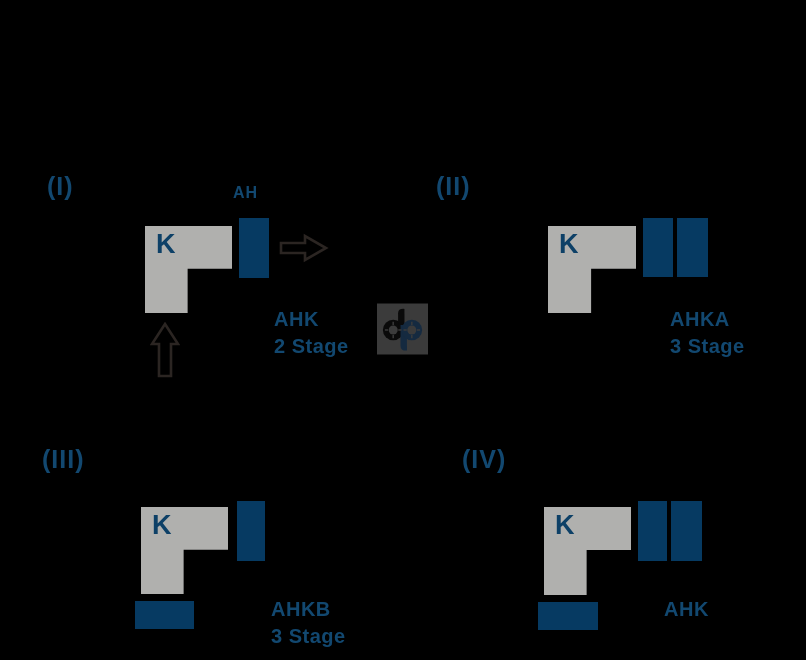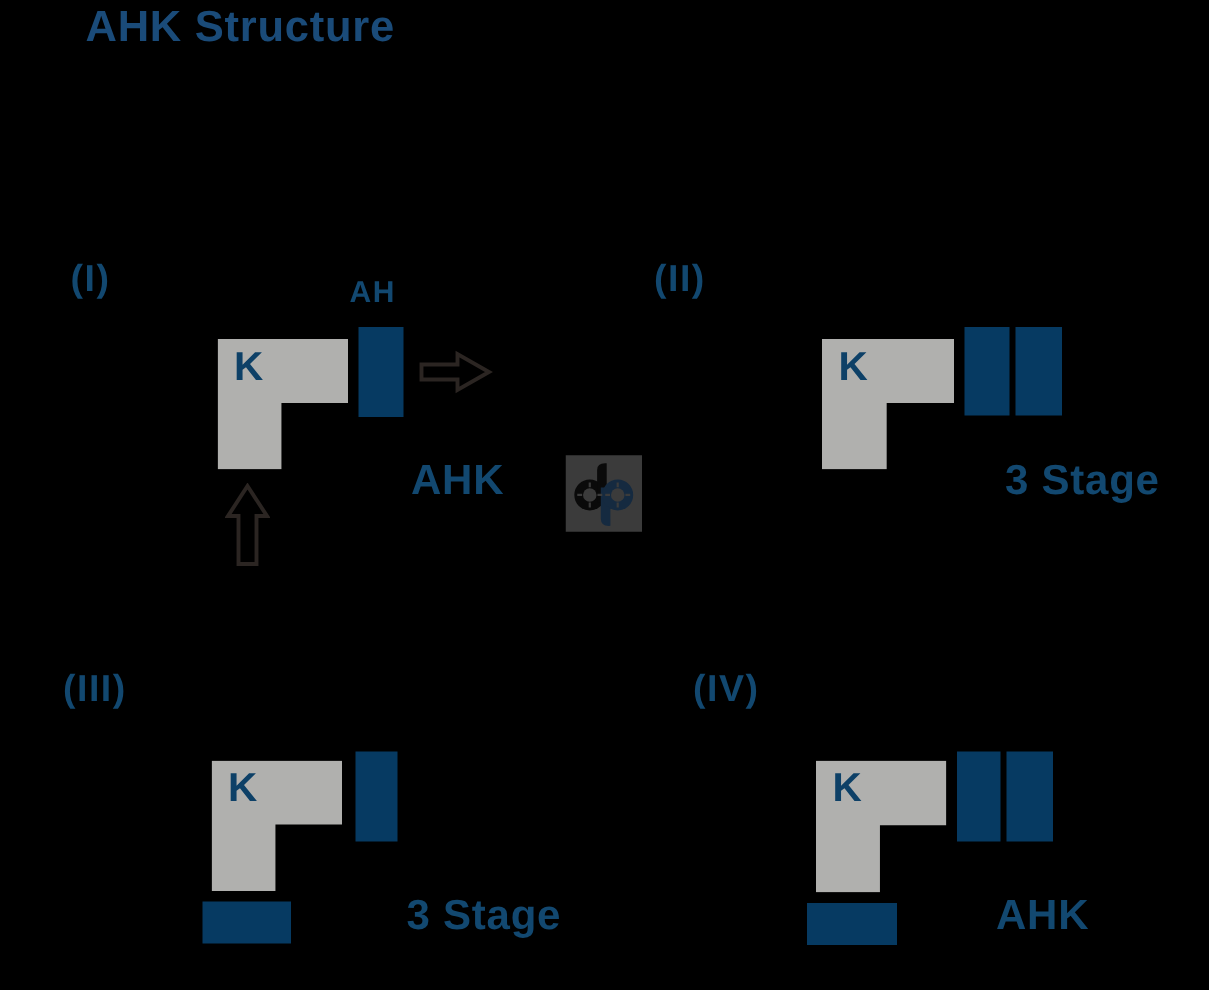--- a/index.html
+++ b/index.html
@@ -17,59 +17,59 @@
   }
   .kblock{
     position:absolute;background:var(--gray);
     clip-path:polygon(0 0,100% 0,100% 49%,49% 49%,49% 100%,0 100%);
   }
   .klabel{
     position:absolute;font-size:27px;font-weight:bold;color:var(--k_navy);
   }
   .bar{position:absolute;background:var(--bar_navy);}
   .ah-label{
-    position:absolute;font-size:20px;font-weight:bold;color:var(--text_navy);
+    position:absolute;font-size:16px;font-weight:bold;color:var(--text_navy);
     letter-spacing:1px;
     text-align:center;
   }
   .plabel{
-    position:absolute;font-size:28px;font-weight:bold;color:var(--text_navy);
+    position:absolute;font-size:20px;font-weight:bold;color:var(--text_navy);
     line-height:27px;letter-spacing:0.5px;white-space:nowrap;
   }
   .arrow-svg{position:absolute;display:block;}
   .arrow-outline{fill:none;stroke:var(--arrow_outline);stroke-width:2.6;stroke-linejoin:miter;}
   .logo{position:absolute;left:377px;top:303px;width:51px;height:52px;}
   .logo svg{display:block;width:100%;height:100%;}
   .logo-bg{fill:var(--logo_bg);}
   .logo-d{fill:var(--logo_d);}
   .logo-p{fill:var(--logo_p);}
   .logo-hole{fill:var(--logo_bg);}
   .logo-tick{stroke:var(--logo_bg);stroke-width:1.5;}
 </style>
 </head>
 <body>
 
 <div class="canvas">
 
-  <h1 class="title">AHK Structure</h1>
 
   <div>
     <span class="numeral" style="left:47px;top:172px">(I)</span>
     <div class="kblock" style="left:145px;top:226px;width:87px;height:87px"></div>
     <span class="klabel" style="left:156px;top:229px">K</span>
     <span class="ah-label" style="left:233px;top:184px">AH</span>
     <div class="bar" style="left:239px;top:218px;width:30px;height:60px"></div>
     <svg class="arrow-svg" style="left:279px;top:233px" width="50" height="30" viewBox="0 0 50 30">
       <polygon class="arrow-outline" points="2,10 26,10 26,3 47,15 26,27 26,20 2,20"></polygon>
     </svg>
     <svg class="arrow-svg" style="left:150px;top:322px" width="30" height="56" viewBox="0 0 30 56">
       <polygon class="arrow-outline" points="15,2 28,22 21,22 21,54 9,54 9,22 2,22"></polygon>
     </svg>
     <div class="plabel" style="left:274px;top:306px">
       <div>AHK</div>
+      <div>2 Stage</div>
     </div>
   </div>
 
   <div class="logo">
     <svg viewBox="0 0 52 52">
       <rect class="logo-bg" width="52" height="52"></rect>
       <g class="logo-d">
         <circle cx="16.5" cy="27" r="10.5"></circle>
         <path d="M21.5,32 L21.5,10 Q21.5,5 28,5.5 L28,32 Z"></path>
       </g>
@@ -90,31 +90,33 @@
     </svg>
   </div>
 
   <div>
     <span class="numeral" style="left:436px;top:172px">(II)</span>
     <div class="kblock" style="left:548px;top:226px;width:88px;height:87px"></div>
     <span class="klabel" style="left:559px;top:229px">K</span>
     <div class="bar" style="left:643px;top:218px;width:30px;height:59px"></div>
     <div class="bar" style="left:677px;top:218px;width:31px;height:59px"></div>
     <div class="plabel" style="left:670px;top:306px">
+      <div>AHKA</div>
       <div>3 Stage</div>
     </div>
   </div>
 
   <div>
     <span class="numeral" style="left:42px;top:445px">(III)</span>
     <div class="kblock" style="left:141px;top:507px;width:87px;height:87px"></div>
     <span class="klabel" style="left:152px;top:510px">K</span>
     <div class="bar" style="left:237px;top:501px;width:28px;height:60px"></div>
     <div class="bar" style="left:135px;top:601px;width:59px;height:28px"></div>
     <div class="plabel" style="left:271px;top:596px">
+      <div>AHKB</div>
       <div>3 Stage</div>
     </div>
   </div>
 
   <div>
     <span class="numeral" style="left:462px;top:445px">(IV)</span>
     <div class="kblock" style="left:544px;top:507px;width:87px;height:88px"></div>
     <span class="klabel" style="left:555px;top:510px">K</span>
     <div class="bar" style="left:638px;top:501px;width:29px;height:60px"></div>
     <div class="bar" style="left:671px;top:501px;width:31px;height:60px"></div>

